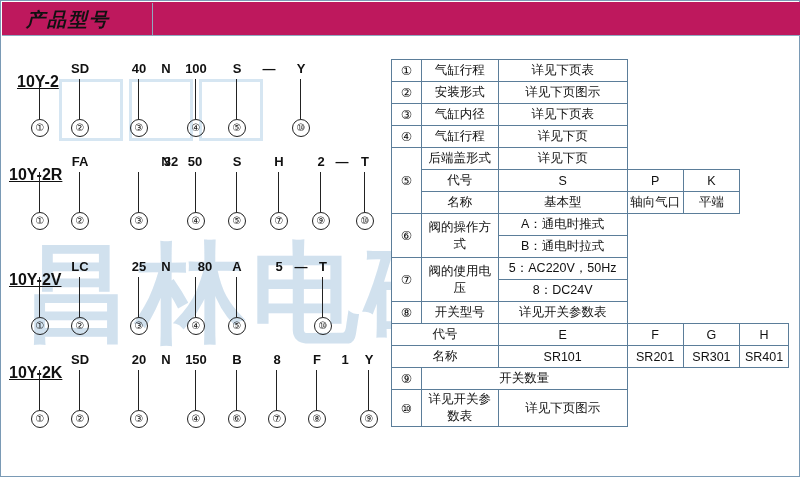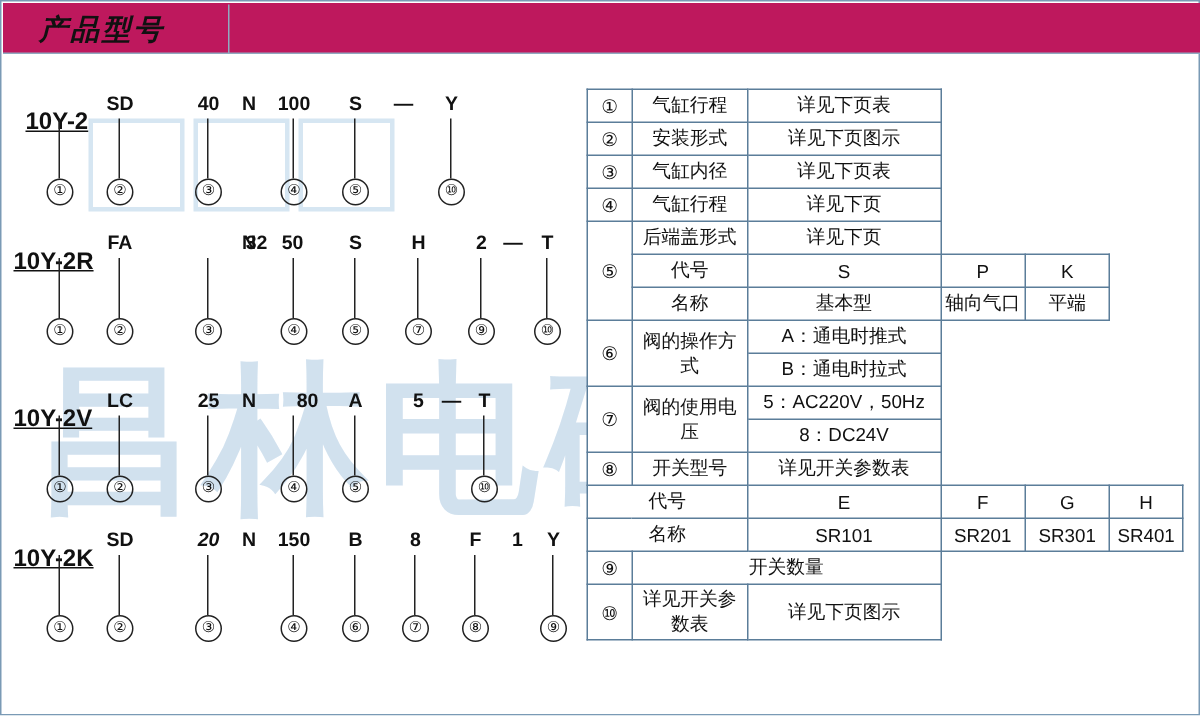--- a/index.html
+++ b/index.html
@@ -192,21 +192,21 @@
       <div class="num" style="left:62px;top:58px;">②</div>
       <div class="num" style="left:121px;top:58px;">③</div>
       <div class="num" style="left:178px;top:58px;">④</div>
       <div class="num" style="left:219px;top:58px;">⑤</div>
       <div class="num" style="left:305px;top:58px;">⑩</div>
     </div>
 
     <div class="code-row" style="top:303px;">
       <div class="model" style="left:0px;">10Y-2K</div>
       <div class="seg" style="left:58px;width:26px;">SD</div>
-      <div class="seg" style="left:118px;width:24px;font-style:italic;">20</div>
+      <div class="seg" style="left:118px;width:24px;">20</div>
       <div class="seg" style="left:150px;width:14px;">N</div>
       <div class="seg" style="left:172px;width:30px;">150</div>
       <div class="seg" style="left:220px;width:16px;">B</div>
       <div class="seg" style="left:260px;width:16px;">8</div>
       <div class="seg" style="left:300px;width:16px;">F</div>
       <div class="seg" style="left:328px;width:16px;">1</div>
       <div class="seg" style="left:352px;width:16px;">Y</div>
       <div class="leader" style="left:30px;top:18px;height:40px;"></div>
       <div class="leader" style="left:70px;top:18px;height:40px;"></div>
       <div class="leader" style="left:129px;top:18px;height:40px;"></div>

